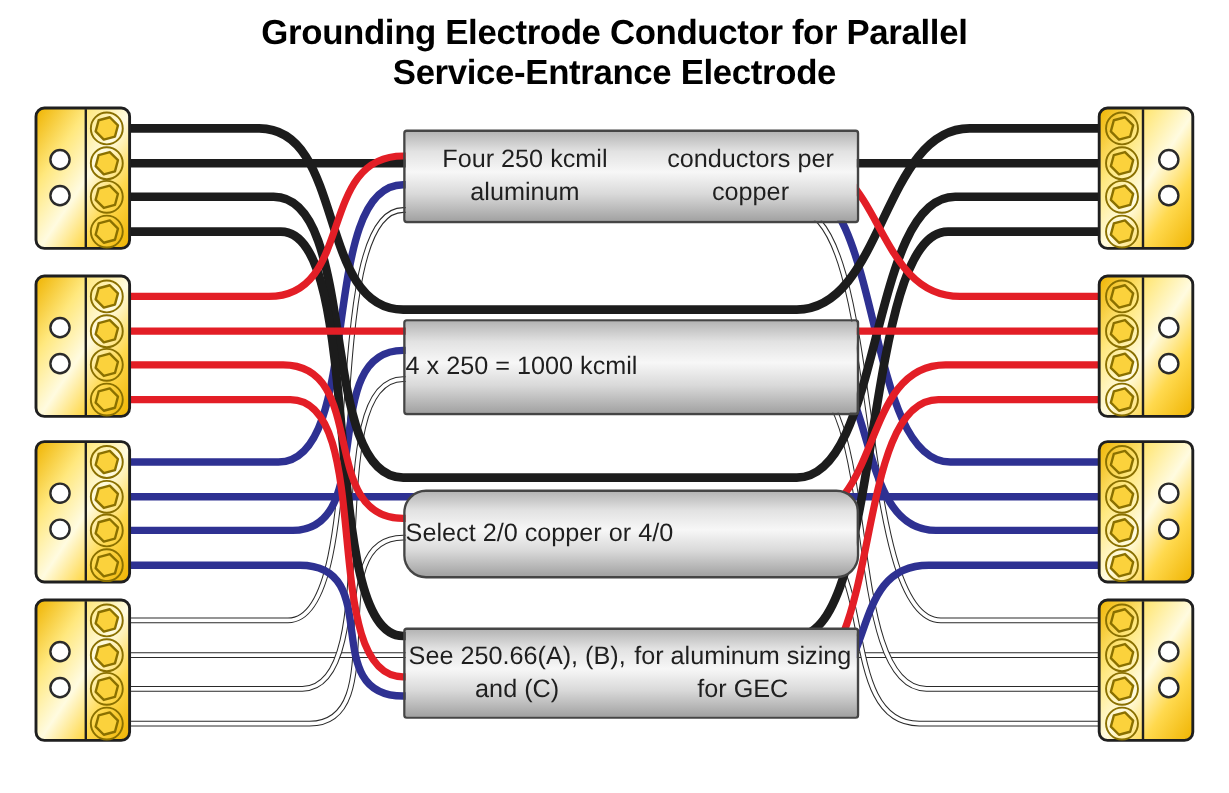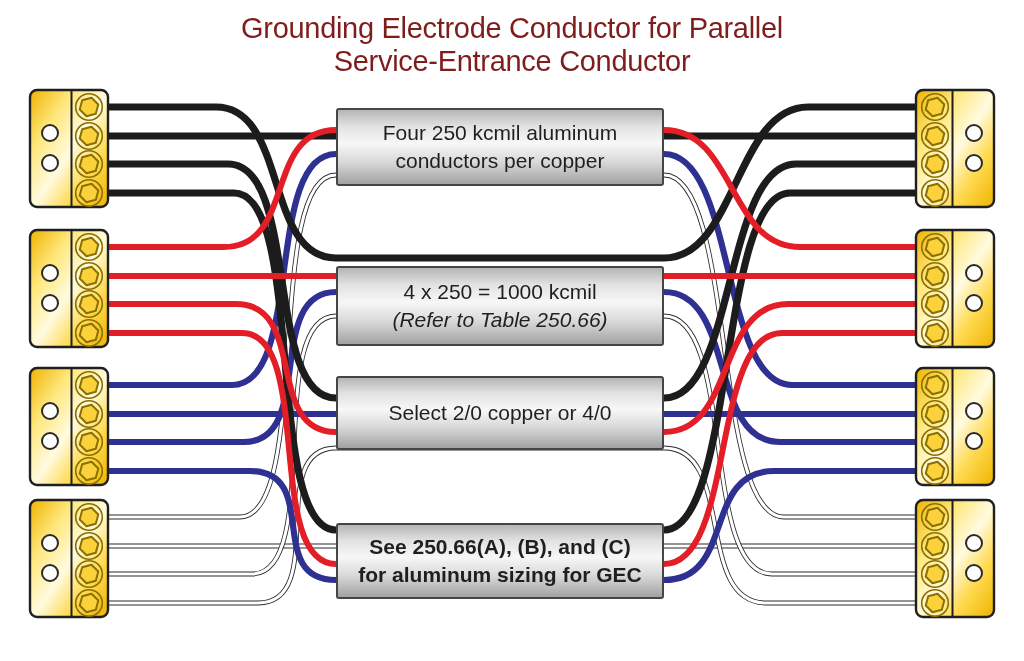--- a/index.html
+++ b/index.html
@@ -2,40 +2,40 @@
 <html><head>
 <meta charset="utf-8">
 <style>
   html,body{margin:0;padding:0;background:#ffffff;}
   .stage{
     position:relative;width:1024px;height:661px;background:#ffffff;overflow:hidden;
     font-family:"Liberation Sans", sans-serif;
   }
   .title{
     position:absolute;top:12px;left:0;width:100%;text-align:center;
-    font-weight:normal;font-size:29px;line-height:1.15;color:#7f1d1d;letter-spacing:-0.3px;
+    font-weight:bold;font-size:29px;line-height:1.15;color:#000000;letter-spacing:-0.3px;
   }
   svg.canvas{position:absolute;left:0;top:0;}
   .label-box{
-    position:absolute;left:336px;width:328px;
+    position:absolute;left:336px;width:380px;
     border:2.5px solid #454545;border-radius:3px;box-sizing:border-box;
     background:linear-gradient(180deg,#b5b5b5 0%,#e2e2e2 22%,#f7f7f7 45%,#d9d9d9 70%,#a2a2a2 100%);
-    display:flex;flex-direction:column;align-items:center;justify-content:center;
+    display:flex;flex-direction:row;align-items:center;
     font-size:21px;line-height:1.32;color:#1f1f1f;text-align:center;
   }
   .label-box .l2.italic{font-style:italic;}
 </style>
 </head>
 <body>
 
 <div class="stage">
 
   <div class="title">
     <div>Grounding Electrode Conductor for Parallel</div>
-    <div>Service-Entrance Conductor</div>
+    <div>Service-Entrance Electrode</div>
   </div>
 
   <svg class="canvas" width="1024" height="661" viewBox="0 0 1024 661" id="wires-svg">
       <defs>
         <linearGradient id="goldGrad" x1="0" y1="0" x2="1" y2="1">
           <stop offset="0" stop-color="#efb300"></stop>
           <stop offset="0.28" stop-color="#ffe87e"></stop>
           <stop offset="0.52" stop-color="#fffbe0"></stop>
           <stop offset="0.74" stop-color="#ffd94e"></stop>
           <stop offset="1" stop-color="#efb300"></stop>
@@ -174,23 +174,22 @@
         <polygon points="937.5,593.7 944.3,600.5 941.8,609.8 932.5,612.3 925.7,605.5 928.2,596.2" fill="#fbd23c" stroke="#8a7000" stroke-width="2" stroke-linejoin="round"></polygon>
       </g>
     </svg>
 
   <div class="label-box" id="box0" style="top:108px;height:78px;">
     <div class="l1">Four 250 kcmil aluminum</div>
     <div class="l2">conductors per copper</div>
   </div>
   <div class="label-box" id="box1" style="top:266px;height:80px;">
     <div class="l1">4 x 250 = 1000 kcmil</div>
-    <div class="l2 italic">(Refer to Table 250.66)</div>
   </div>
-  <div class="label-box" id="box2" style="top:376px;height:74px;">
+  <div class="label-box" id="box2" style="top:408px;height:74px;border-radius:19px;">
     <div class="l1">Select 2/0 copper or 4/0</div>
   </div>
-  <div class="label-box" id="box3" style="top:523px;height:76px;font-weight:bold;">
+  <div class="label-box" id="box3" style="top:523px;height:76px;">
     <div class="l1">See 250.66(A), (B), and (C)</div>
     <div class="l2">for aluminum sizing for GEC</div>
   </div>
 
 </div>
 
 </body></html>

